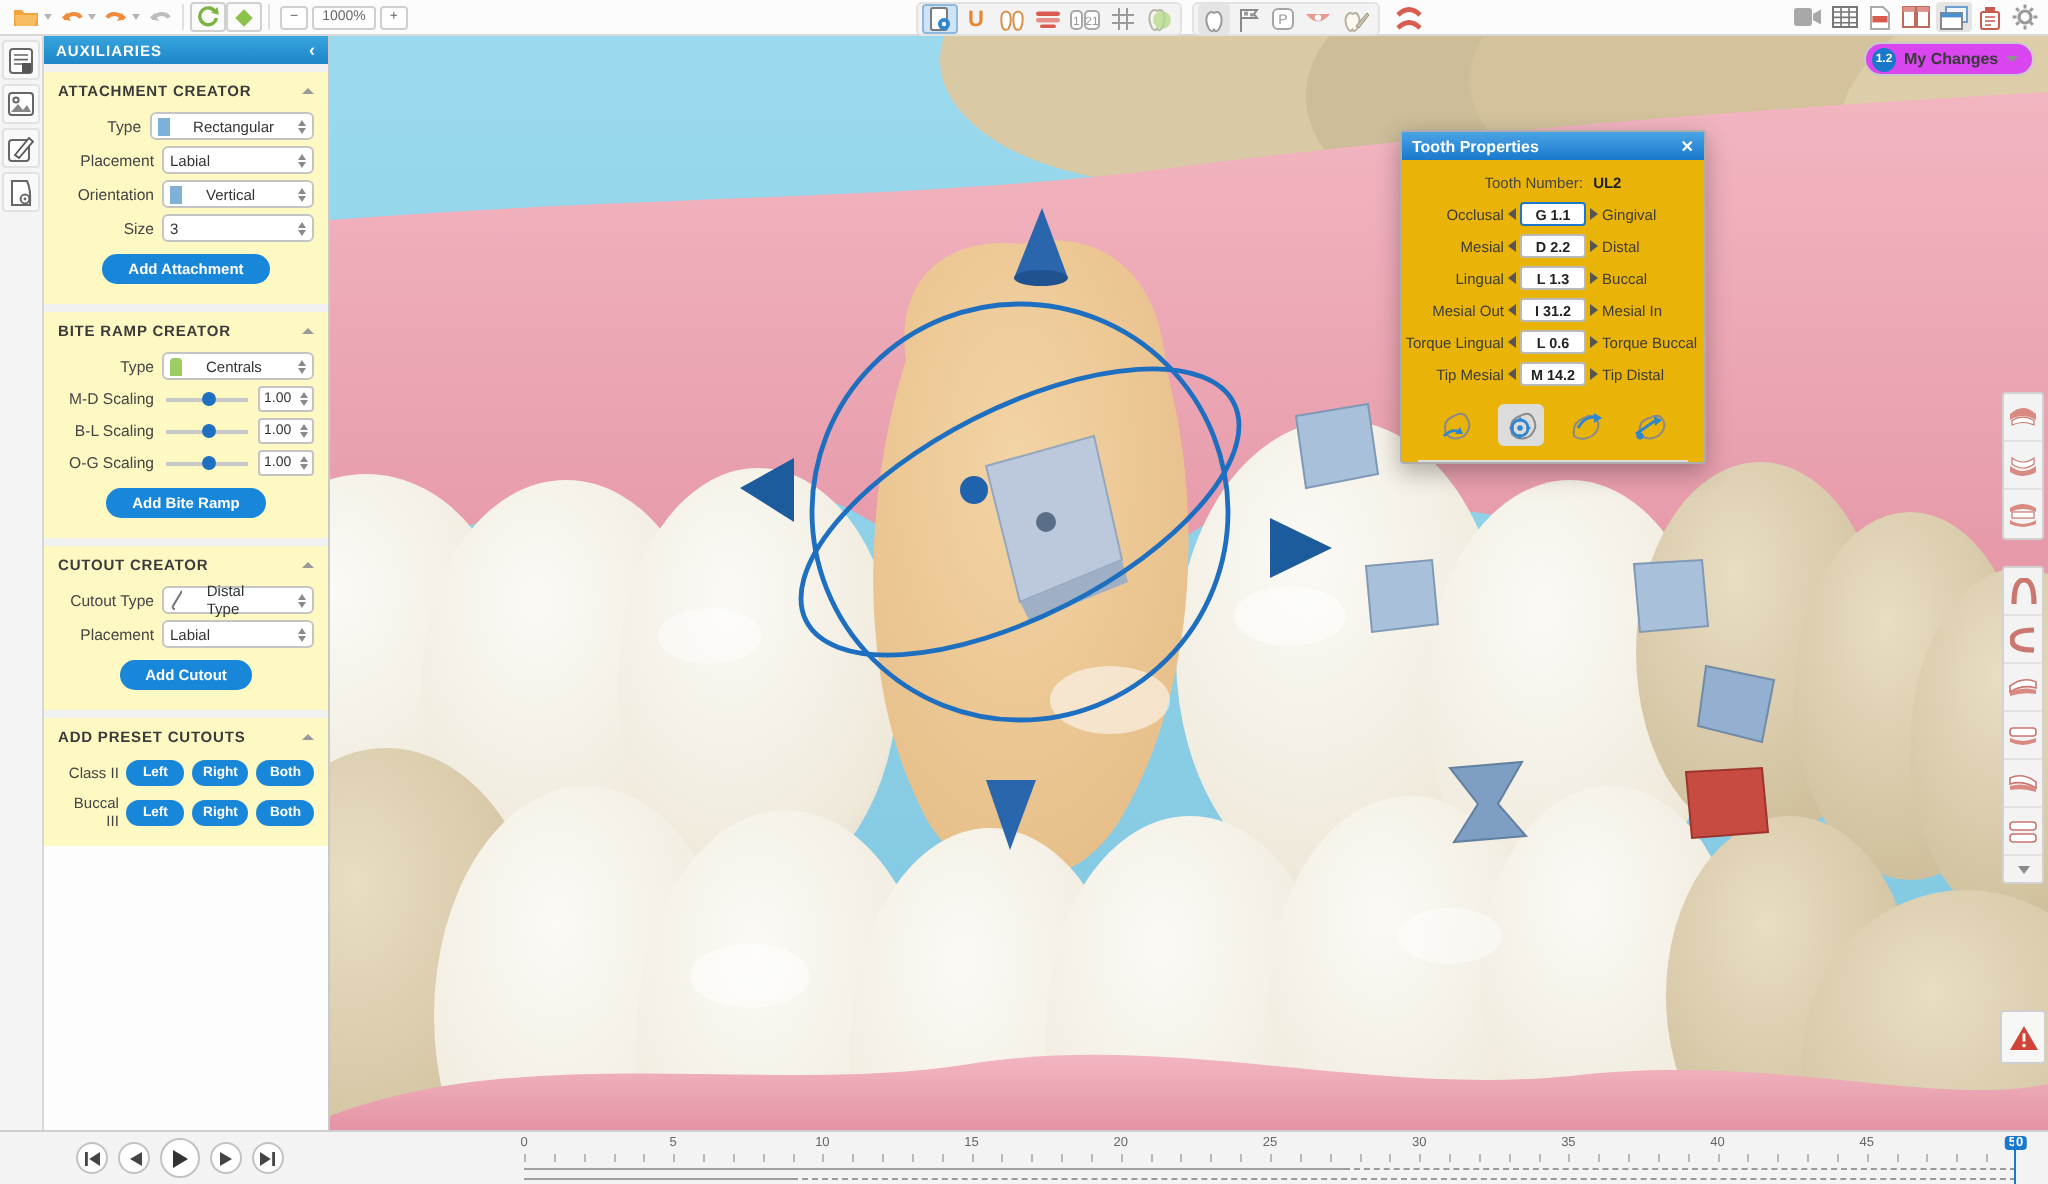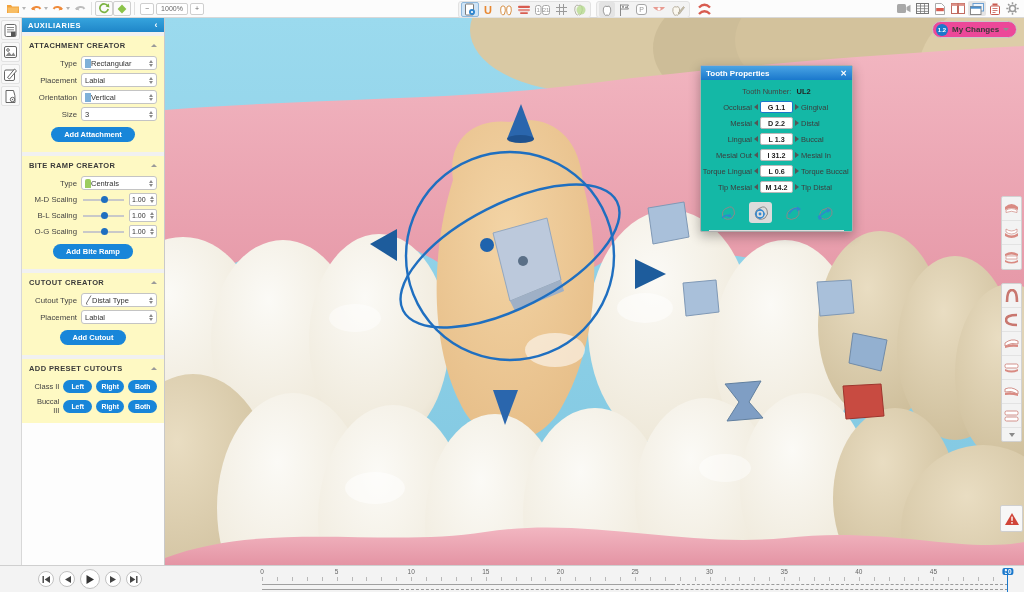--- a/index.html
+++ b/index.html
@@ -38,21 +38,21 @@
     font-weight:bold; font-size:7.5px; letter-spacing:.5px; display:flex; align-items:center; padding:0 6px;}
   #sidebar-header .collapse { margin-left:auto; font-size:9px; cursor:pointer; }
   .section { border-top:4px solid #f1f1f1; padding-bottom:4px; background:#fef9c3;}
   .section:first-of-type { border-top:none; }
   .sec-head { display:flex; align-items:center; padding:5px 7px 3px; font-weight:bold;
     font-size:7.5px; letter-spacing:.4px; color:#3a3a3a; cursor:pointer;}
   .sec-caret { margin-left:auto; width:0;height:0;border-left:3px solid transparent;border-right:3px solid transparent;border-bottom:3.5px solid #9a9a9a;}
   .frow { display:flex; align-items:center; margin:3px 7px; }
   .flabel { width:48px; text-align:right; margin-right:4px; color:#444; font-size:7.8px; }
   .dd { flex:1; height:14px; border:1px solid #c4c4c4; border-radius:3px; background:#fff;
-    display:flex; align-items:center; padding:0 3px; gap:0; cursor:pointer; font-size:7.5px;}
+    display:flex; align-items:center; padding:0 3px; gap:12px; cursor:pointer; font-size:7.5px;}
   .dd .val { color:#333; }
   .stepper { margin-left:auto; display:flex; flex-direction:column; gap:1px; }
   .car-up { width:0;height:0;border-left:2.5px solid transparent;border-right:2.5px solid transparent;border-bottom:3px solid #8a8a8a;}
   .car-dn { width:0;height:0;border-left:2.5px solid transparent;border-right:2.5px solid transparent;border-top:3px solid #8a8a8a;}
   .swatch { width:6px; height:9px; background:#7fb0d8; flex:0 0 auto;}
   .swatch.green { background:#9ccd60; border-radius:2px 2px 0 0; }
   .btn-pill { display:block; margin:6px auto 6px; background:#1886d9; color:#fff; border:none;
     border-radius:9px; height:15px; padding:0 13px; font-weight:bold; font-size:7.5px; cursor:pointer; font-family:inherit;}
   .slider { flex:1; height:2px; background:#c9c9c9; position:relative; margin:0 5px 0 2px; }
   .knob { position:absolute; left:45%; top:-2.5px; width:7px; height:7px; border-radius:50%; background:#1f6fc0; cursor:pointer;}
@@ -60,21 +60,21 @@
     display:flex; align-items:center; font-size:7px; padding:0 2px; gap:2px;}
   .preset-row { display:flex; align-items:center; margin:4px 7px; gap:4px;}
   .preset-label { width:32px; text-align:right; font-size:7.5px; color:#444;}
   .pill-sm { background:#1886d9; color:#fff; border:none; border-radius:7px; width:30px; height:13px;
     font-weight:bold; font-size:6.8px; cursor:pointer; font-family:inherit;}
 
   
   #canvas { position:absolute; left:165px; top:18px; width:859px; height:547px; }
 
   
-  #tooth-props { position:absolute; left:700px; top:65px; width:153px; background:#14b8a6;
+  #tooth-props { position:absolute; left:700px; top:65px; width:153px; background:#eab308;
     border:1px solid #adadad; border-radius:2px; box-shadow:0 4px 12px rgba(0,0,0,.3); z-index:35; font-size:7.5px;}
   #tp-title { height:14px; background:linear-gradient(#4aa4e4,#1a78cc); color:#fff; font-weight:bold;
     font-size:8px; display:flex; align-items:center; padding:0 5px;}
   #tp-title .x { margin-left:auto; cursor:pointer; font-size:8px; }
   .tp-number { text-align:center; margin:7px 4px 3px; color:#444; }
   .tp-number b { color:#222; margin-left:3px;}
   .tp-row { height:16px; display:flex; align-items:center; justify-content:center; gap:0; }
   .tpl { width:52px; text-align:right; color:#3c3c3c;}
   .tpr { width:52px; text-align:left; color:#3c3c3c;}
   .arrbtn { width:8px; height:10px; display:flex; align-items:center; justify-content:center; cursor:pointer; background:none; border:none; padding:0;}
@@ -95,21 +95,21 @@
     display:flex; flex-direction:column; z-index:32;}
   #arch-group { left:1001px; top:196px; }
   #angle-group { left:1001px; top:283px; }
   .vbtn { height:24px; display:flex; align-items:center; justify-content:center; border-bottom:1px solid #e3e3e3; cursor:pointer; background:none; border-left:none;border-right:none;border-top:none;}
   .vbtn:last-child { border-bottom:none; }
   .vbtn.short { height:13px; }
   #warning-btn { position:absolute; left:1000px; top:505px; width:23px; height:27px; background:#f7f7f7;
     border:1px solid #cfcfcf; border-radius:2px; display:flex; align-items:center; justify-content:center; cursor:pointer; z-index:32;}
 
   
-  #changes-btn { position:absolute; left:932px; top:21px; height:17px; background:#ec4899; border:1px solid #c9c9c9;
+  #changes-btn { position:absolute; left:932px; top:21px; height:17px; background:#d946ef; border:1px solid #c9c9c9;
     border-radius:9px; display:flex; align-items:center; gap:4px; padding:0 7px 0 3px; cursor:pointer; z-index:36;}
   #changes-badge { width:12px; height:12px; border-radius:50%; background:#1a78cc; color:#fff;
     font-size:6px; font-weight:bold; display:flex; align-items:center; justify-content:center;}
   #changes-label { font-size:8px; font-weight:bold; color:#3a3a3a; }
   #changes-caret { width:0;height:0;border-left:3px solid transparent;border-right:3px solid transparent;border-top:3.5px solid #909090;}
 
   
   #timeline { position:absolute; left:0; bottom:0; width:1024px; height:27px; background:#f3f3f3;
     border-top:1px solid #cfcfcf; z-index:40;}
   #pcontrols { position:absolute; left:38px; top:3px; display:flex; align-items:center; gap:5px; }

